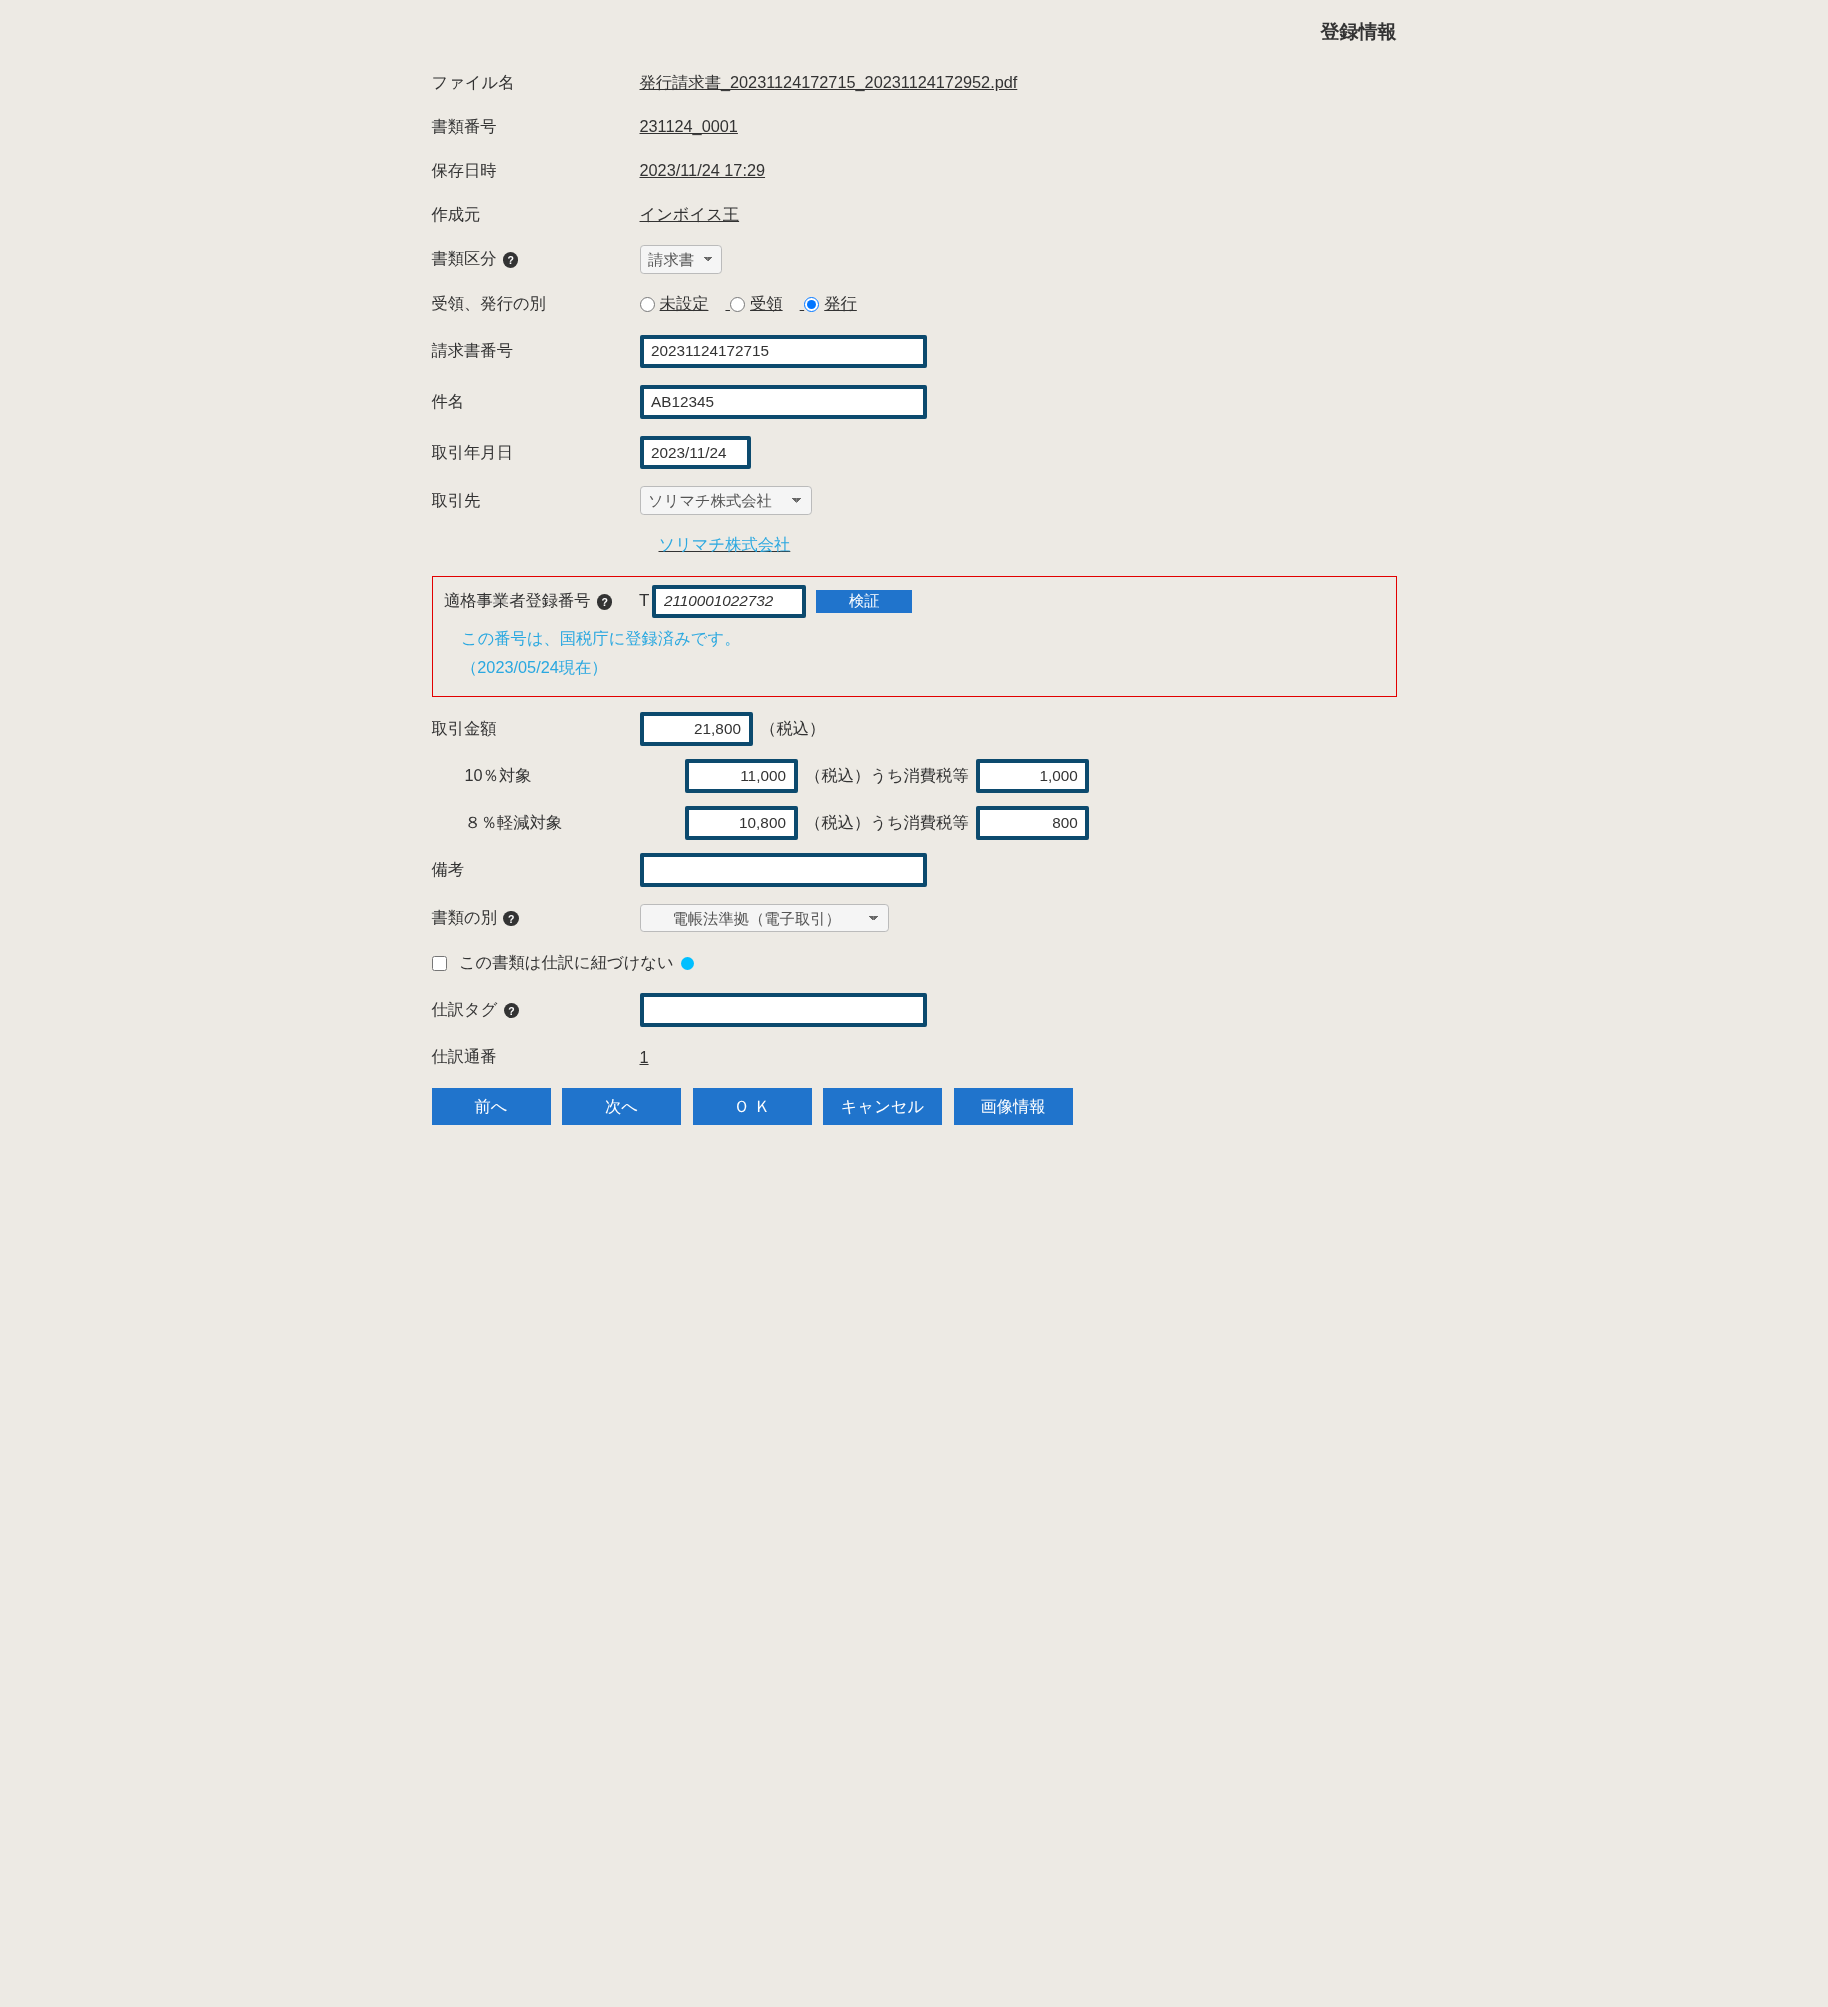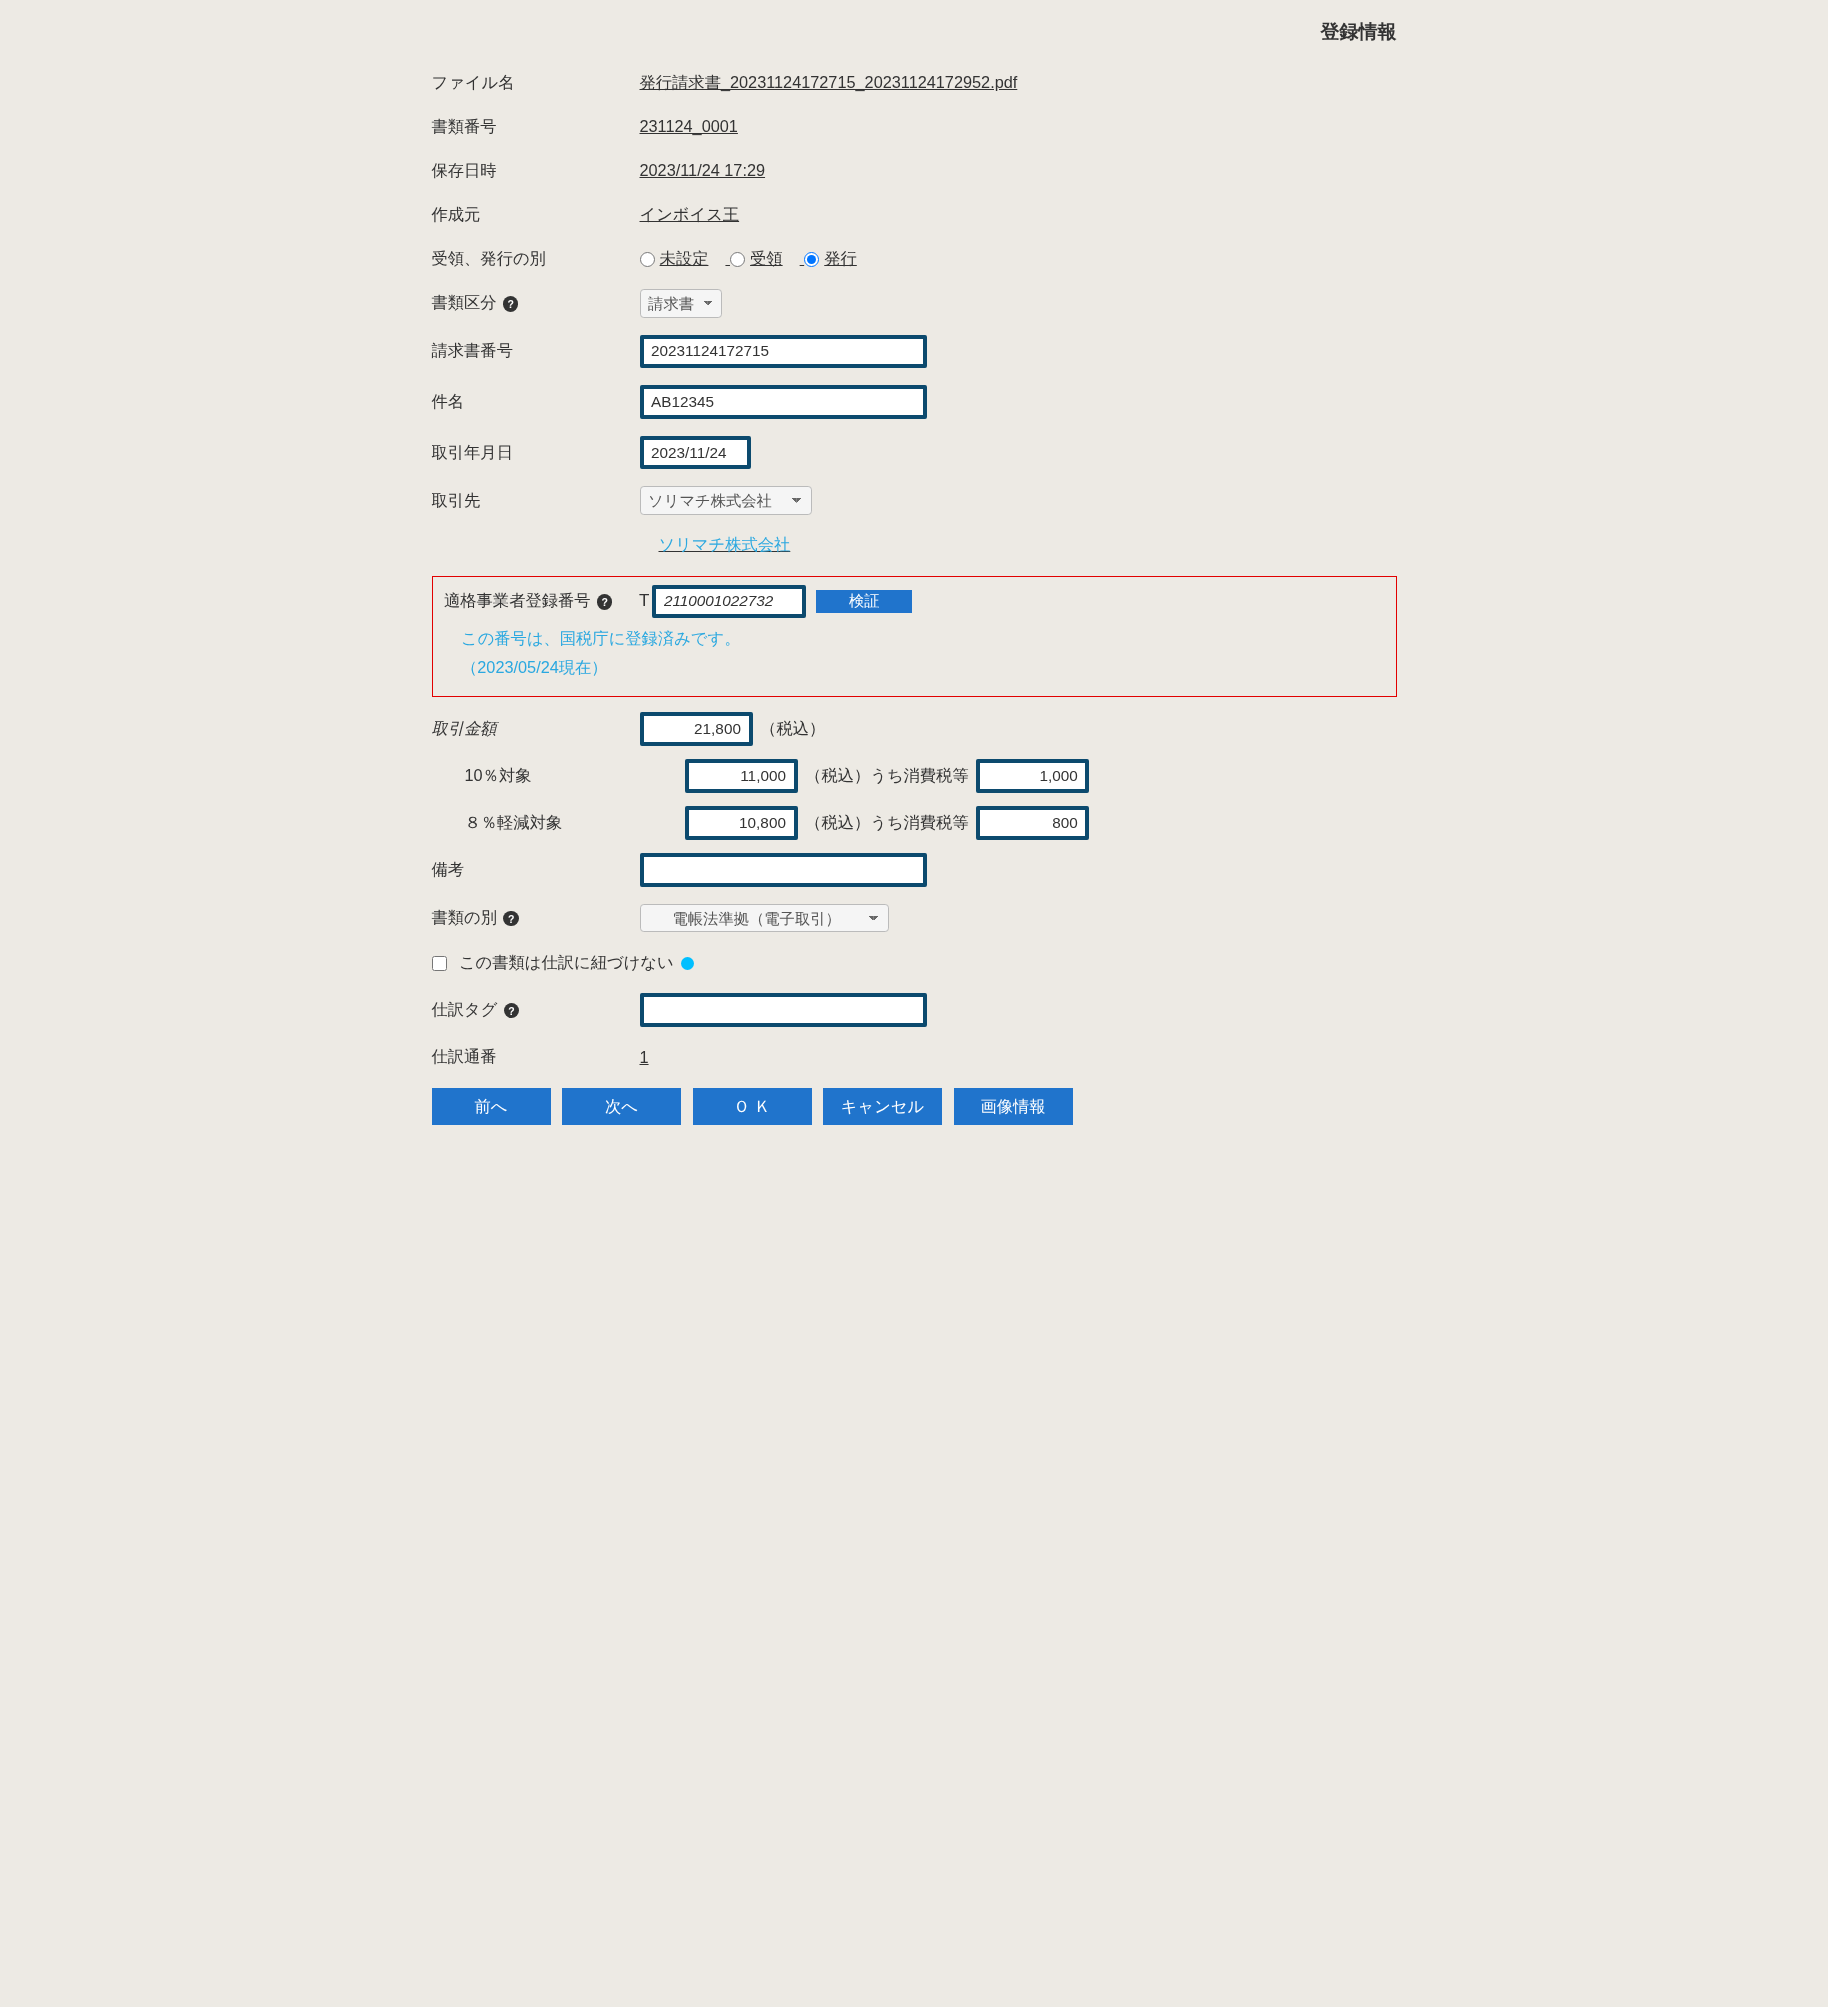--- a/index.html
+++ b/index.html
@@ -125,21 +125,20 @@
       margin-left: 17px;
     }
     .amount-row {
       display: flex;
       align-items: center;
       margin-bottom: 13.4px;
     }
     .amount-label {
       width: 208px;
       flex-shrink: 0;
-      font-style: italic;
     }
     .amount-sublabel {
       width: 253px;
       padding-left: 33px;
       flex-shrink: 0;
     }
     .amount-input {
       width: 113px;
       text-align: right;
     }
@@ -197,37 +196,37 @@
     <div class="label-col">保存日時</div>
     <div class="value-col">2023/11/24 17:29</div>
   </div>
 
   <div class="form-row">
     <div class="label-col">作成元</div>
     <div class="value-col">インボイス王</div>
   </div>
 
   <div class="form-row">
+    <div class="label-col">
+      <span>書類区分</span>
+      <span class="help-icon">?</span>
+    </div>
+    <div class="value-col">
+      <select>
+        <option>請求書</option>
+      </select>
+    </div>
+  </div>
+
+  <div class="form-row">
     <div class="label-col">受領、発行の別</div>
     <div class="value-col radio-group">
       <label><input type="radio" name="ri" style=""><span>未設定</span></label>
       <label><input type="radio" name="ri" style=""><span>受領</span></label>
       <label><input type="radio" name="ri" checked="" style=""><span>発行</span></label>
-    </div>
-  </div>
-
-  <div class="form-row">
-    <div class="label-col">
-      <span>書類区分</span>
-      <span class="help-icon">?</span>
-    </div>
-    <div class="value-col">
-      <select>
-        <option>請求書</option>
-      </select>
     </div>
   </div>
 
   <div class="form-row">
     <div class="label-col">請求書番号</div>
     <div class="value-col">
       <input type="text" class="w-300" value="20231124172715" style="">
     </div>
   </div>
 

